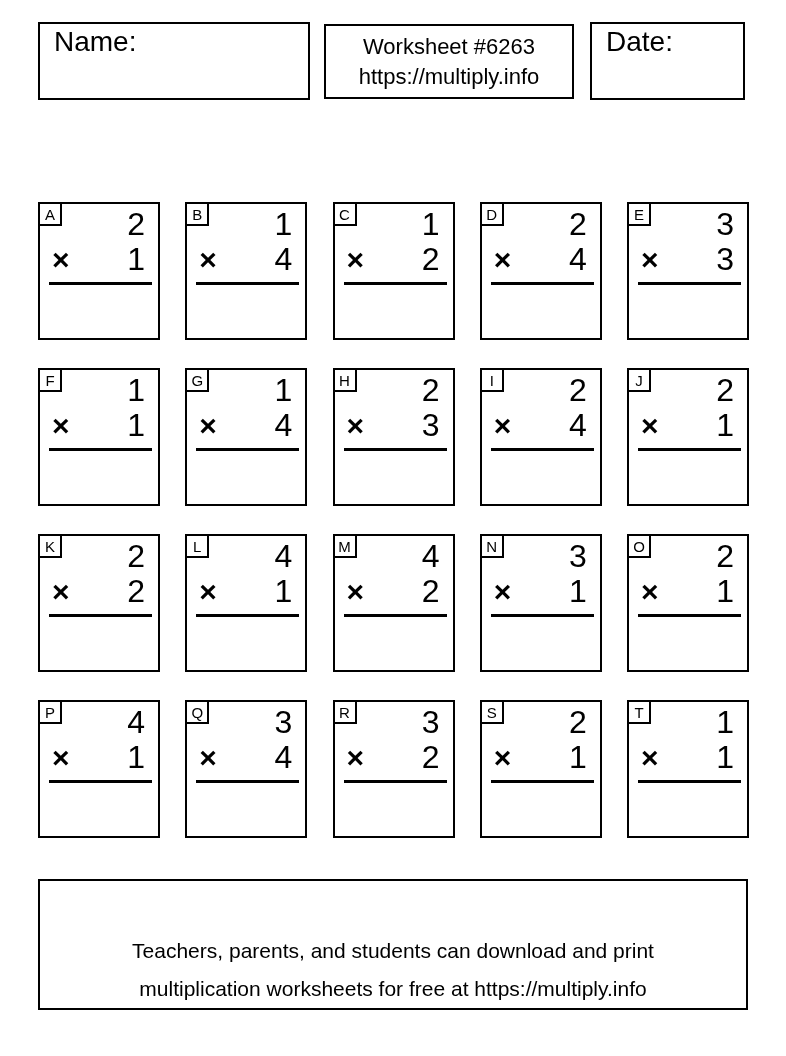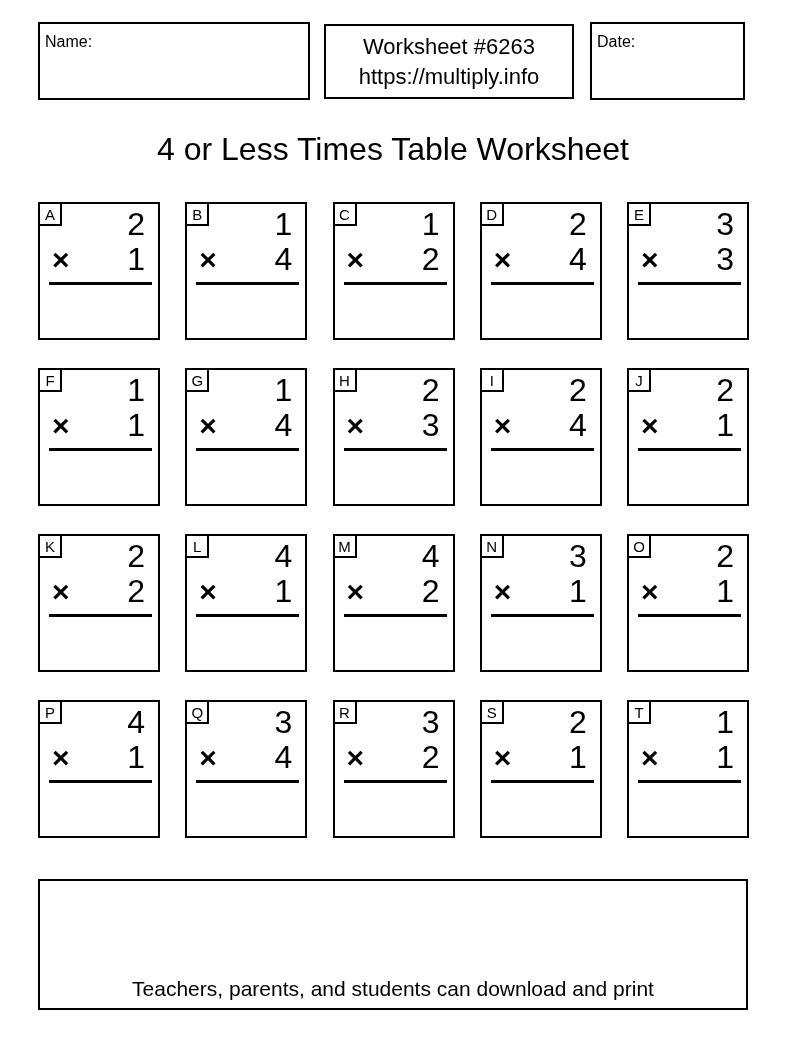--- a/index.html
+++ b/index.html
@@ -8,21 +8,21 @@
     background: #ffffff;
     font-family: "Liberation Sans", sans-serif;
     color: #000000;
   }
   .page { position: relative; width: 786px; height: 1056px; overflow: hidden; }
   .box { position: absolute; border: 2px solid #000; box-sizing: border-box; background: #fff; }
 
   
   .name-box { left: 38px; top: 22px; width: 272px; height: 78px; }
   .date-box { left: 590px; top: 22px; width: 155px; height: 78px; }
-  .field-label { display: block; padding: 4px 0 0 5px; font-size: 16px; line-height: 28px; }
+  .field-label { display: block; padding: 4px 0 0 14px; font-size: 28px; line-height: 28px; }
   .ws-box {
     left: 324px; top: 24px; width: 250px; height: 75px;
     display: flex; flex-direction: column; align-items: center; justify-content: center;
     font-size: 22px; line-height: 30px; text-align: center;
   }
 
   
   .title {
     position: absolute; left: 0; top: 130px; width: 786px; margin: 0;
     font-size: 32px; line-height: 38px; font-weight: 400; text-align: center;
@@ -77,21 +77,20 @@
 
   <div class="box ws-box">
     <div>Worksheet #6263</div>
     <div>https://multiply.info</div>
   </div>
 
   <div class="box date-box">
     <span class="field-label">Date:</span>
   </div>
 
-  <h1 class="title">4 or Less Times Table Worksheet</h1>
 
   <div class="grid">
   <div class="cell">
     <div class="plabel">A</div>
     <div class="top-num">2</div>
     <div class="op-row">
       <span class="times">×</span>
       <span class="bot-num">1</span>
     </div>
     <div class="ans-line"></div>
@@ -303,15 +302,16 @@
       <span class="times">×</span>
       <span class="bot-num">1</span>
     </div>
     <div class="ans-line"></div>
     <div class="ans-space"></div>
   </div>
 </div>
 
   <div class="box footer">
     <div>Teachers, parents, and students can download and print</div>
+    <div>multiplication worksheets for free at https://multiply.info</div>
   </div>
 
 </div>
 
 </body></html>

